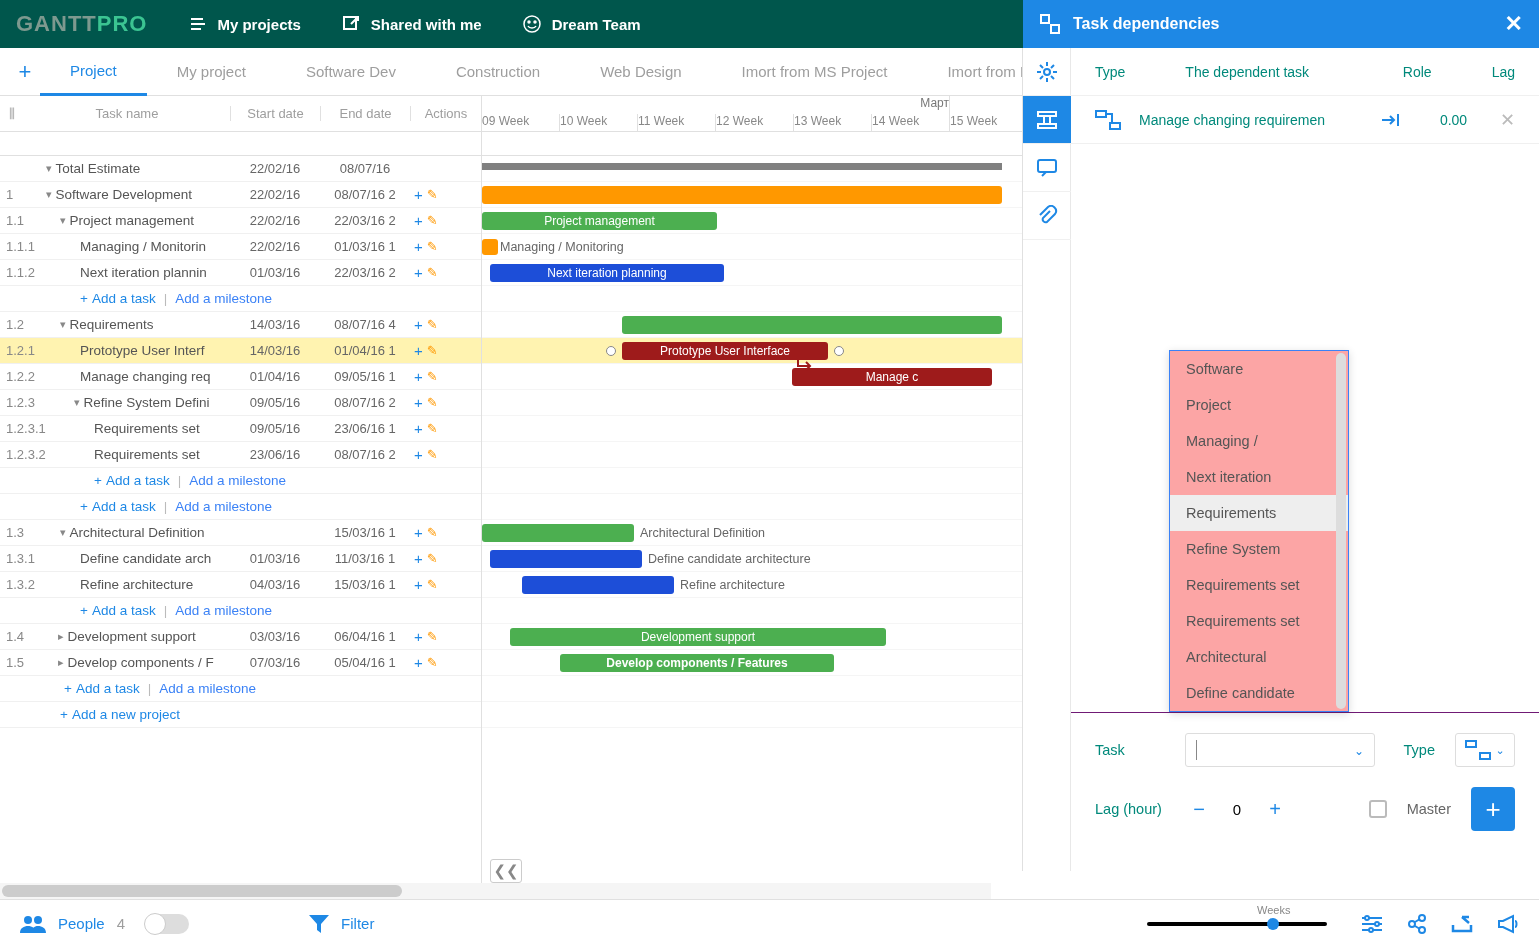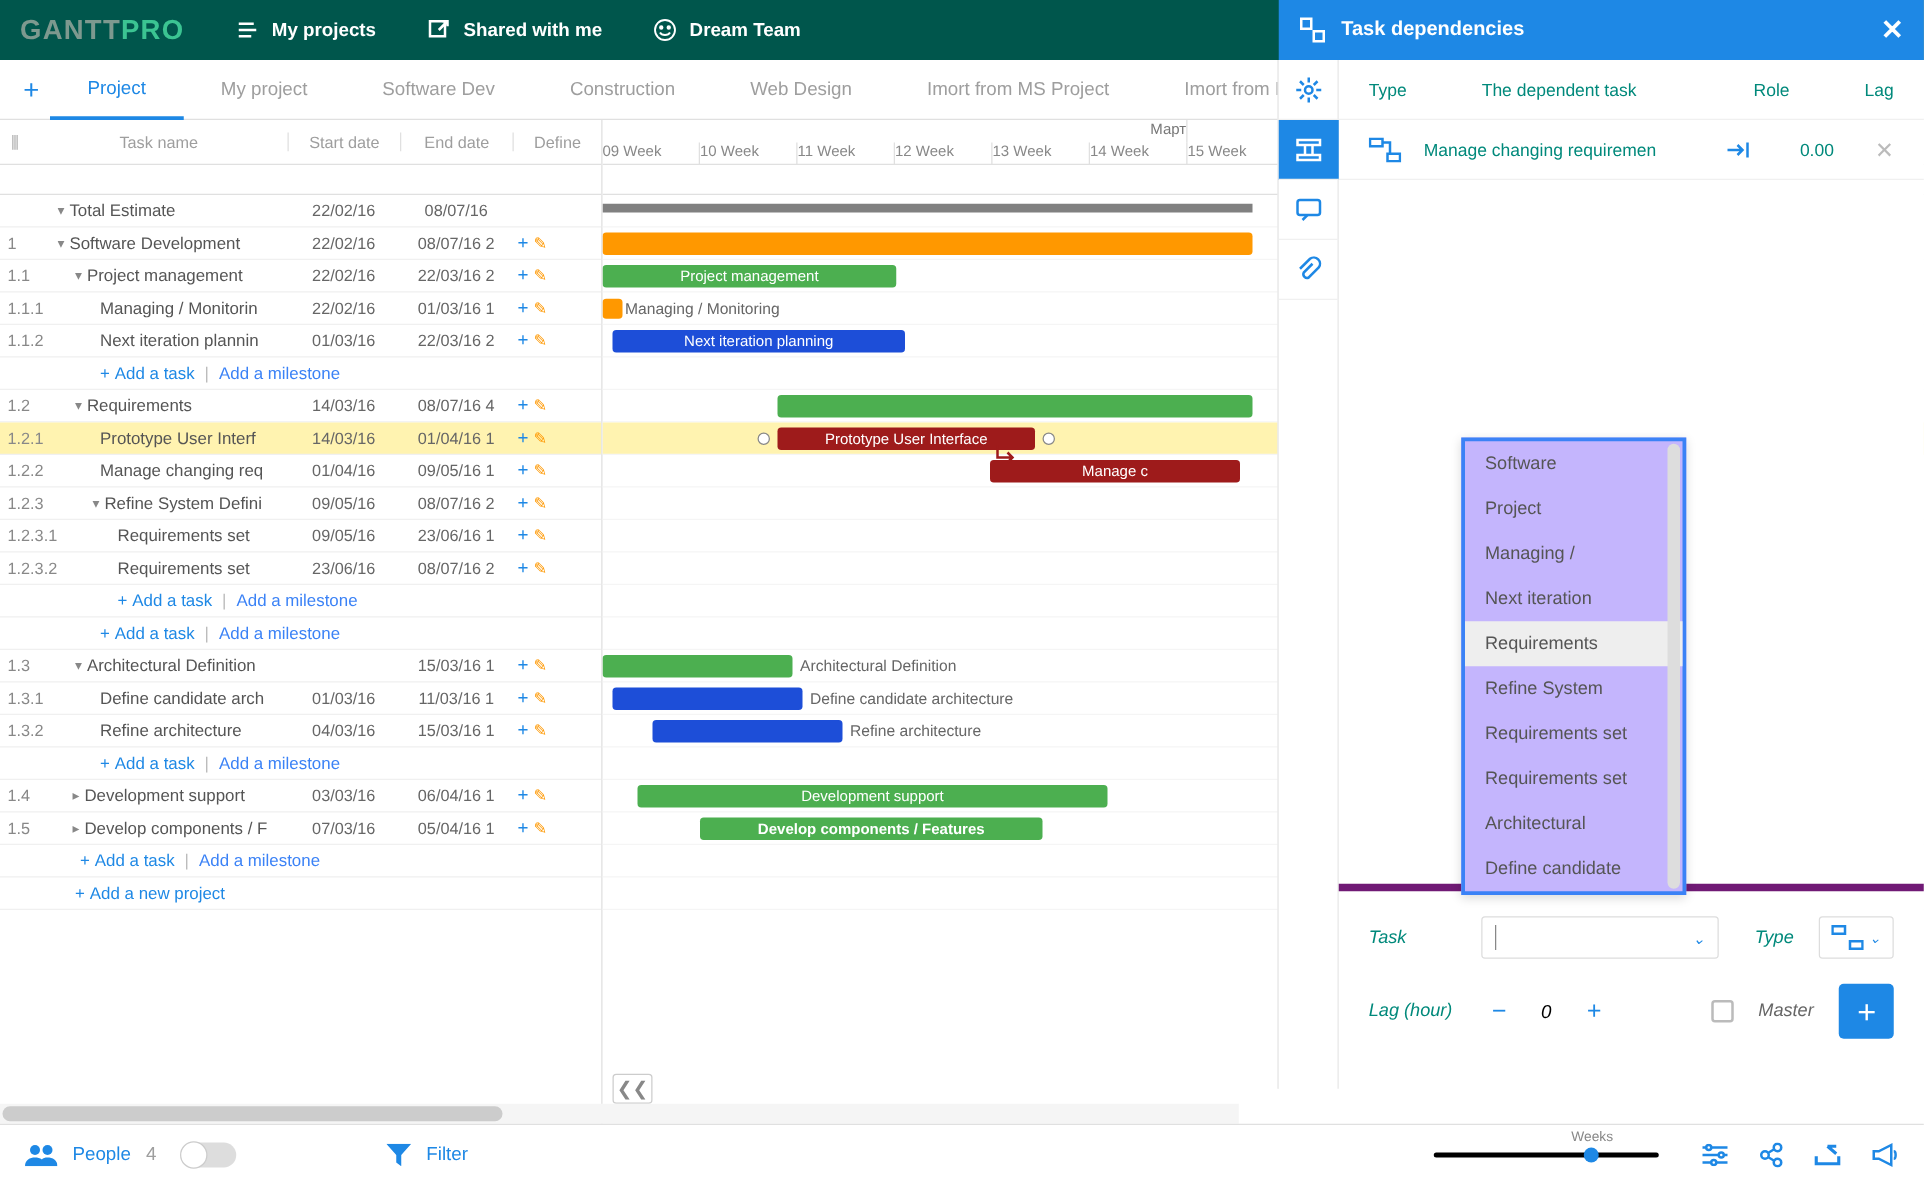--- a/index.html
+++ b/index.html
@@ -87,27 +87,27 @@
 .dep-close { margin-left: auto; font-size: 22px; cursor: pointer; }
 .dep-col-header { height: 48px; display: flex; align-items: center; padding: 0 24px; gap: 60px; font-size: 14px; color: #00897b; border-bottom: 1px solid #f0f0f0; }
 .dep-item-row { height: 48px; display: flex; align-items: center; padding: 0 24px; font-size: 14px; color: #00897b; border-bottom: 1px solid #f0f0f0; }
 .dep-item-icon { margin-right: 18px; color: #1e88e5; }
 .dep-item-name { flex: 1; }
 .dep-item-role { margin-right: 40px; color: #1e88e5; }
 .dep-item-lag { width: 50px; }
 .dep-item-close { color: #bbb; cursor: pointer; font-size: 18px; margin-left: 10px; }
 
 
-.dropdown { position: absolute; right: 190px; top: 350px; width: 180px; background: #c4b5fd; border: 3px solid #3b82f6; box-shadow: 0 2px 8px rgba(0,0,0,0.15); z-index: 20; }
+.dropdown { position: absolute; right: 190px; top: 350px; width: 180px; background: #fca5a5; border: 1px solid #3b82f6; box-shadow: 0 2px 8px rgba(0,0,0,0.15); z-index: 20; }
 .dropdown-item { padding: 10px 16px; font-size: 14.5px; color: #555; cursor: pointer; }
 .dropdown-item:hover, .dropdown-item.hovered { background: #eee; }
 .dropdown-scroll { width: 10px; background: #ddd; position: absolute; right: 2px; top: 2px; bottom: 2px; border-radius: 5px; }
 
 
-.dep-bottom { padding: 20px 24px; border-top: 6px solid #701a75; font-style: italic; }
+.dep-bottom { padding: 20px 24px; border-top: 1px solid #701a75; }
 .dep-ctrl-row { display: flex; align-items: center; gap: 20px; margin-bottom: 20px; }
 .dep-ctrl-label { color: #00897b; font-size: 14.5px; width: 70px; }
 .dep-ctrl-input { flex: 1; height: 34px; border: 1px solid #ddd; border-radius: 3px; padding: 0 10px; position: relative; }
 .dep-ctrl-select-arrow { position: absolute; right: 10px; top: 10px; color: #1e88e5; font-size: 12px; }
 .dep-type-box { width: 60px; height: 34px; border: 1px solid #ddd; border-radius: 3px; display: flex; align-items: center; justify-content: center; color: #1e88e5; }
 .dep-lag-ctrl { display: flex; align-items: center; gap: 4px; }
 .dep-lag-btn { width: 28px; height: 28px; display: flex; align-items: center; justify-content: center; color: #1e88e5; font-size: 20px; cursor: pointer; }
 .dep-lag-val { width: 40px; text-align: center; font-size: 15px; }
 .dep-master-check { width: 18px; height: 18px; border: 2px solid #bbb; border-radius: 3px; }
 .dep-add-btn { width: 44px; height: 44px; background: #1e88e5; color: #fff; border-radius: 4px; display: flex; align-items: center; justify-content: center; font-size: 26px; cursor: pointer; }
@@ -197,21 +197,21 @@
 </div>
 
 <div class="main-area">
 
   <div class="task-panel">
     <div class="task-header">
       <div class="task-h-drag">⫼</div>
       <div class="task-h-name">Task name</div>
       <div class="task-h-start">Start date</div>
       <div class="task-h-end">End date</div>
-      <div class="task-h-actions">Define</div>
+      <div class="task-h-actions">Actions</div>
     </div>
     <div class="task-subheader"></div>
     <div id="task-rows">
         <div class="task-row">
           <div class="task-num"></div>
     <div class="task-name-cell" style="padding-left:-16px">
             <span class="task-arrow">▾</span>
             <span>Total Estimate</span>
           </div>
     <div class="task-start">22/02/16</div>

